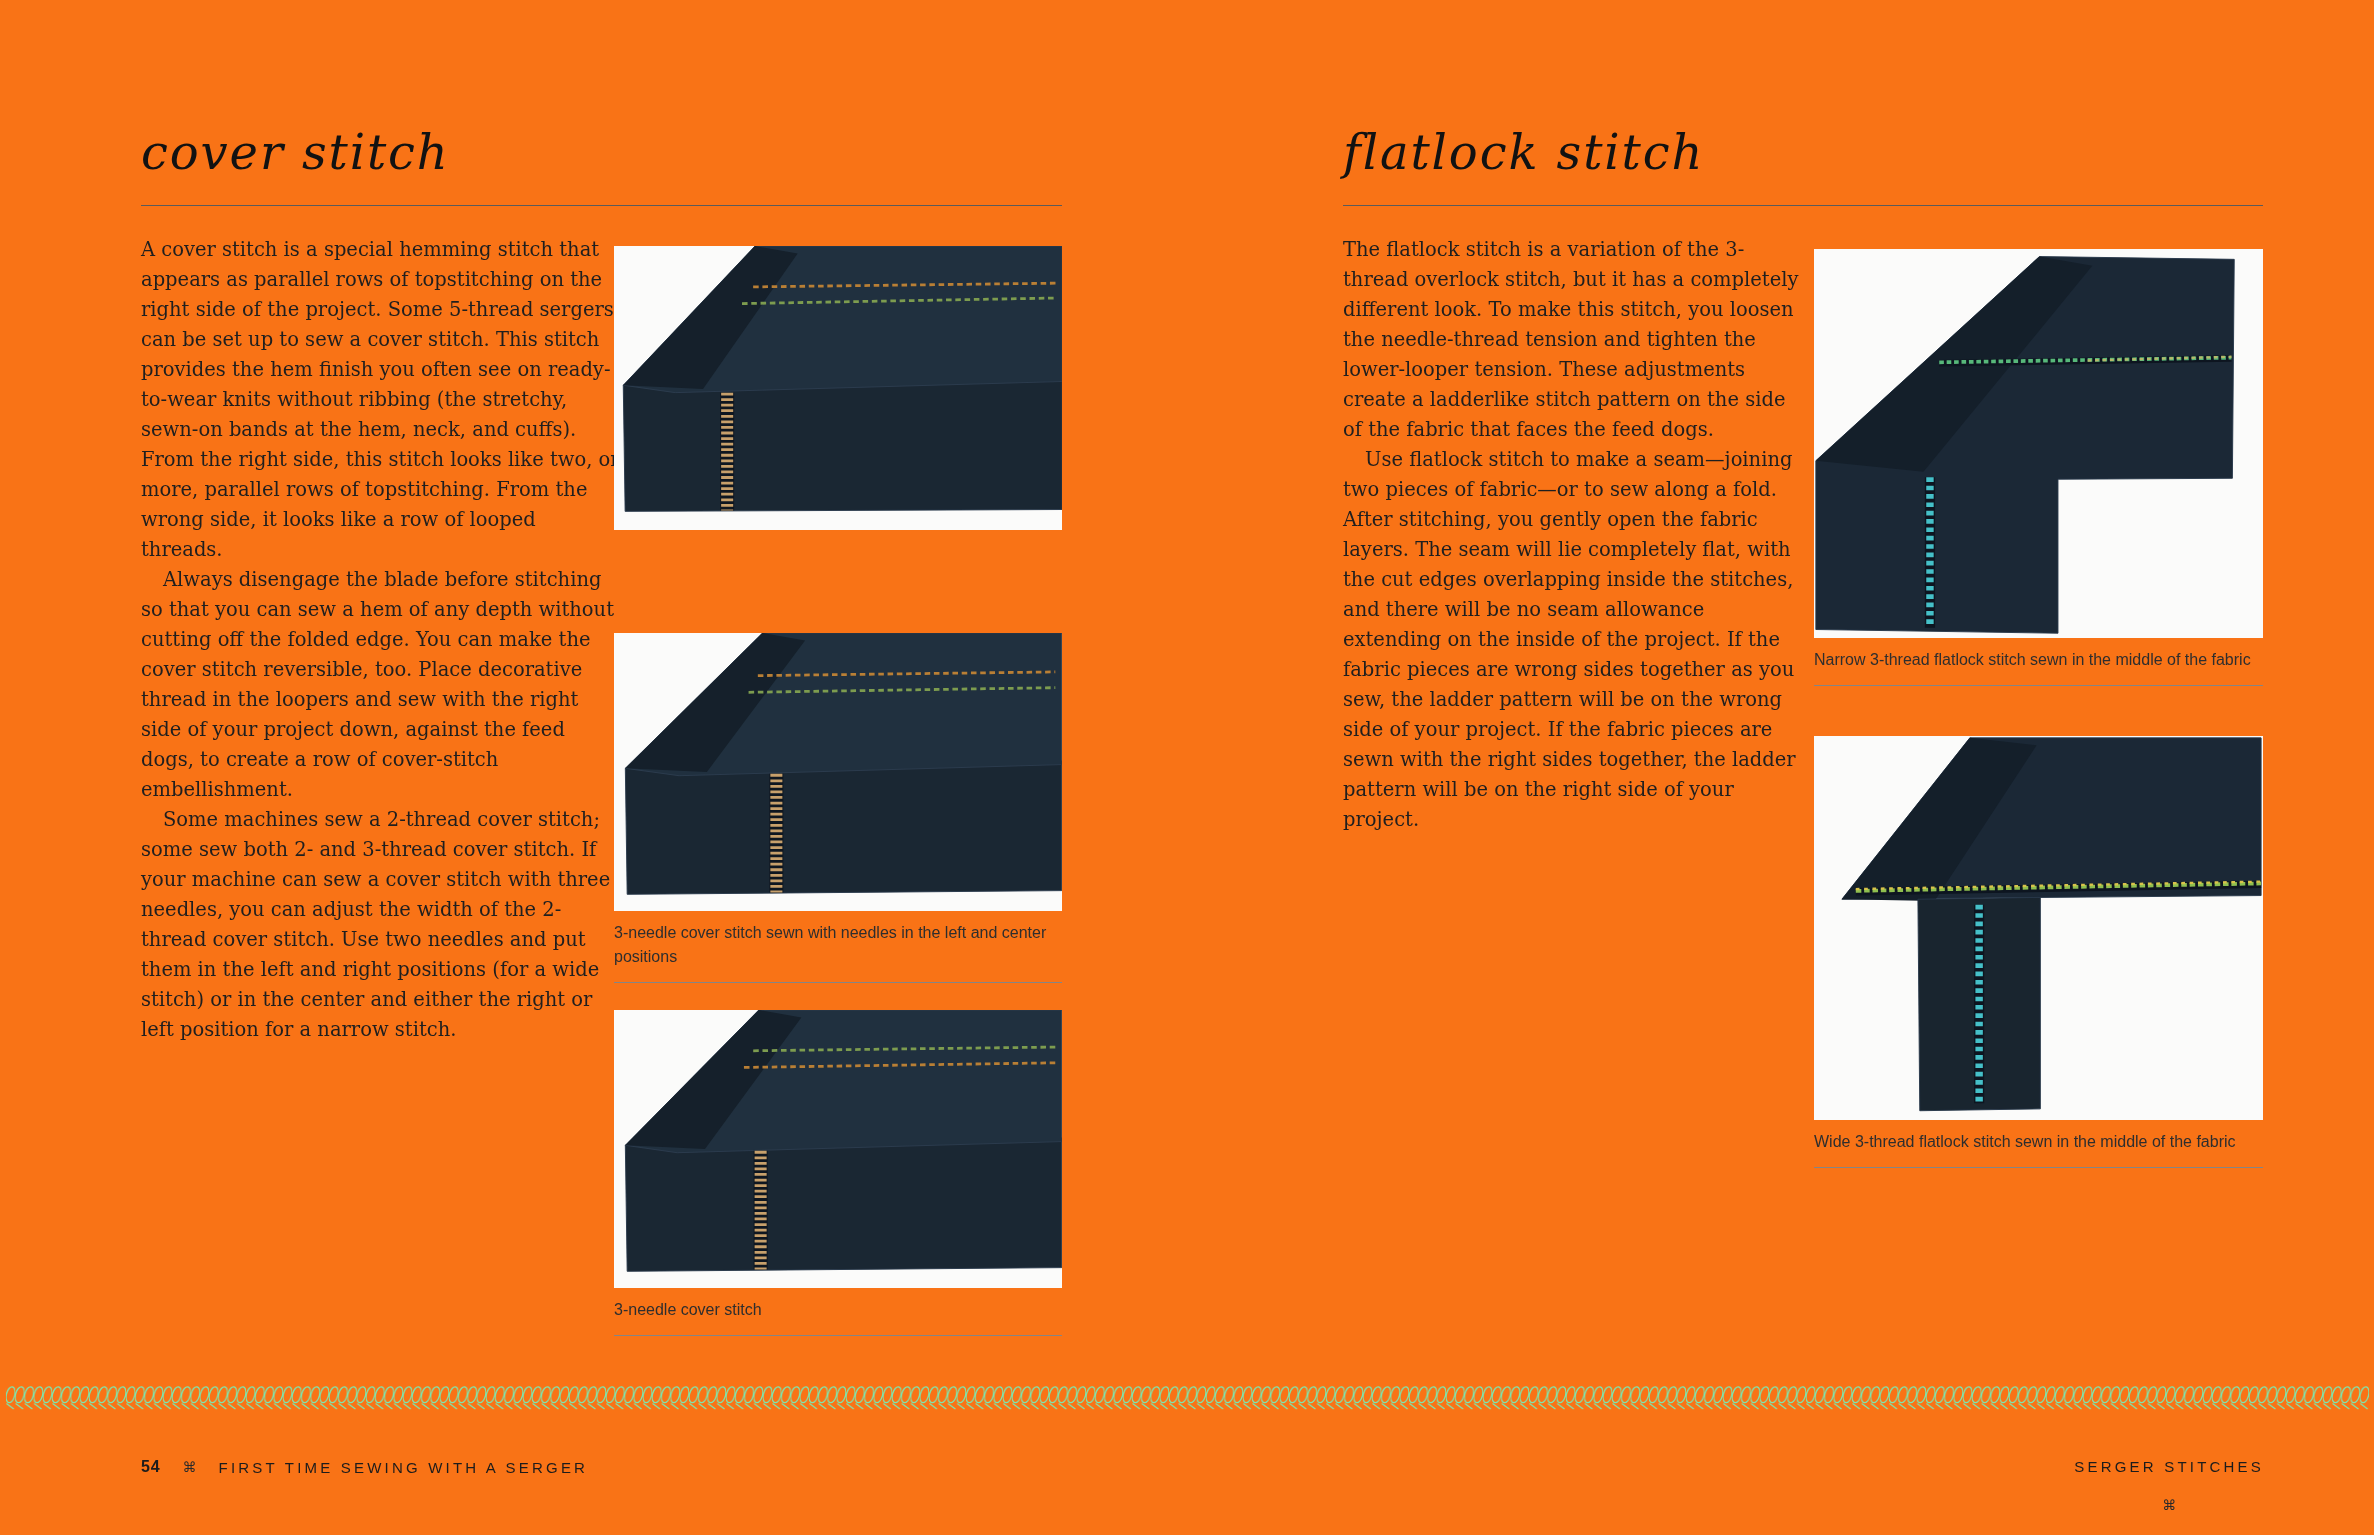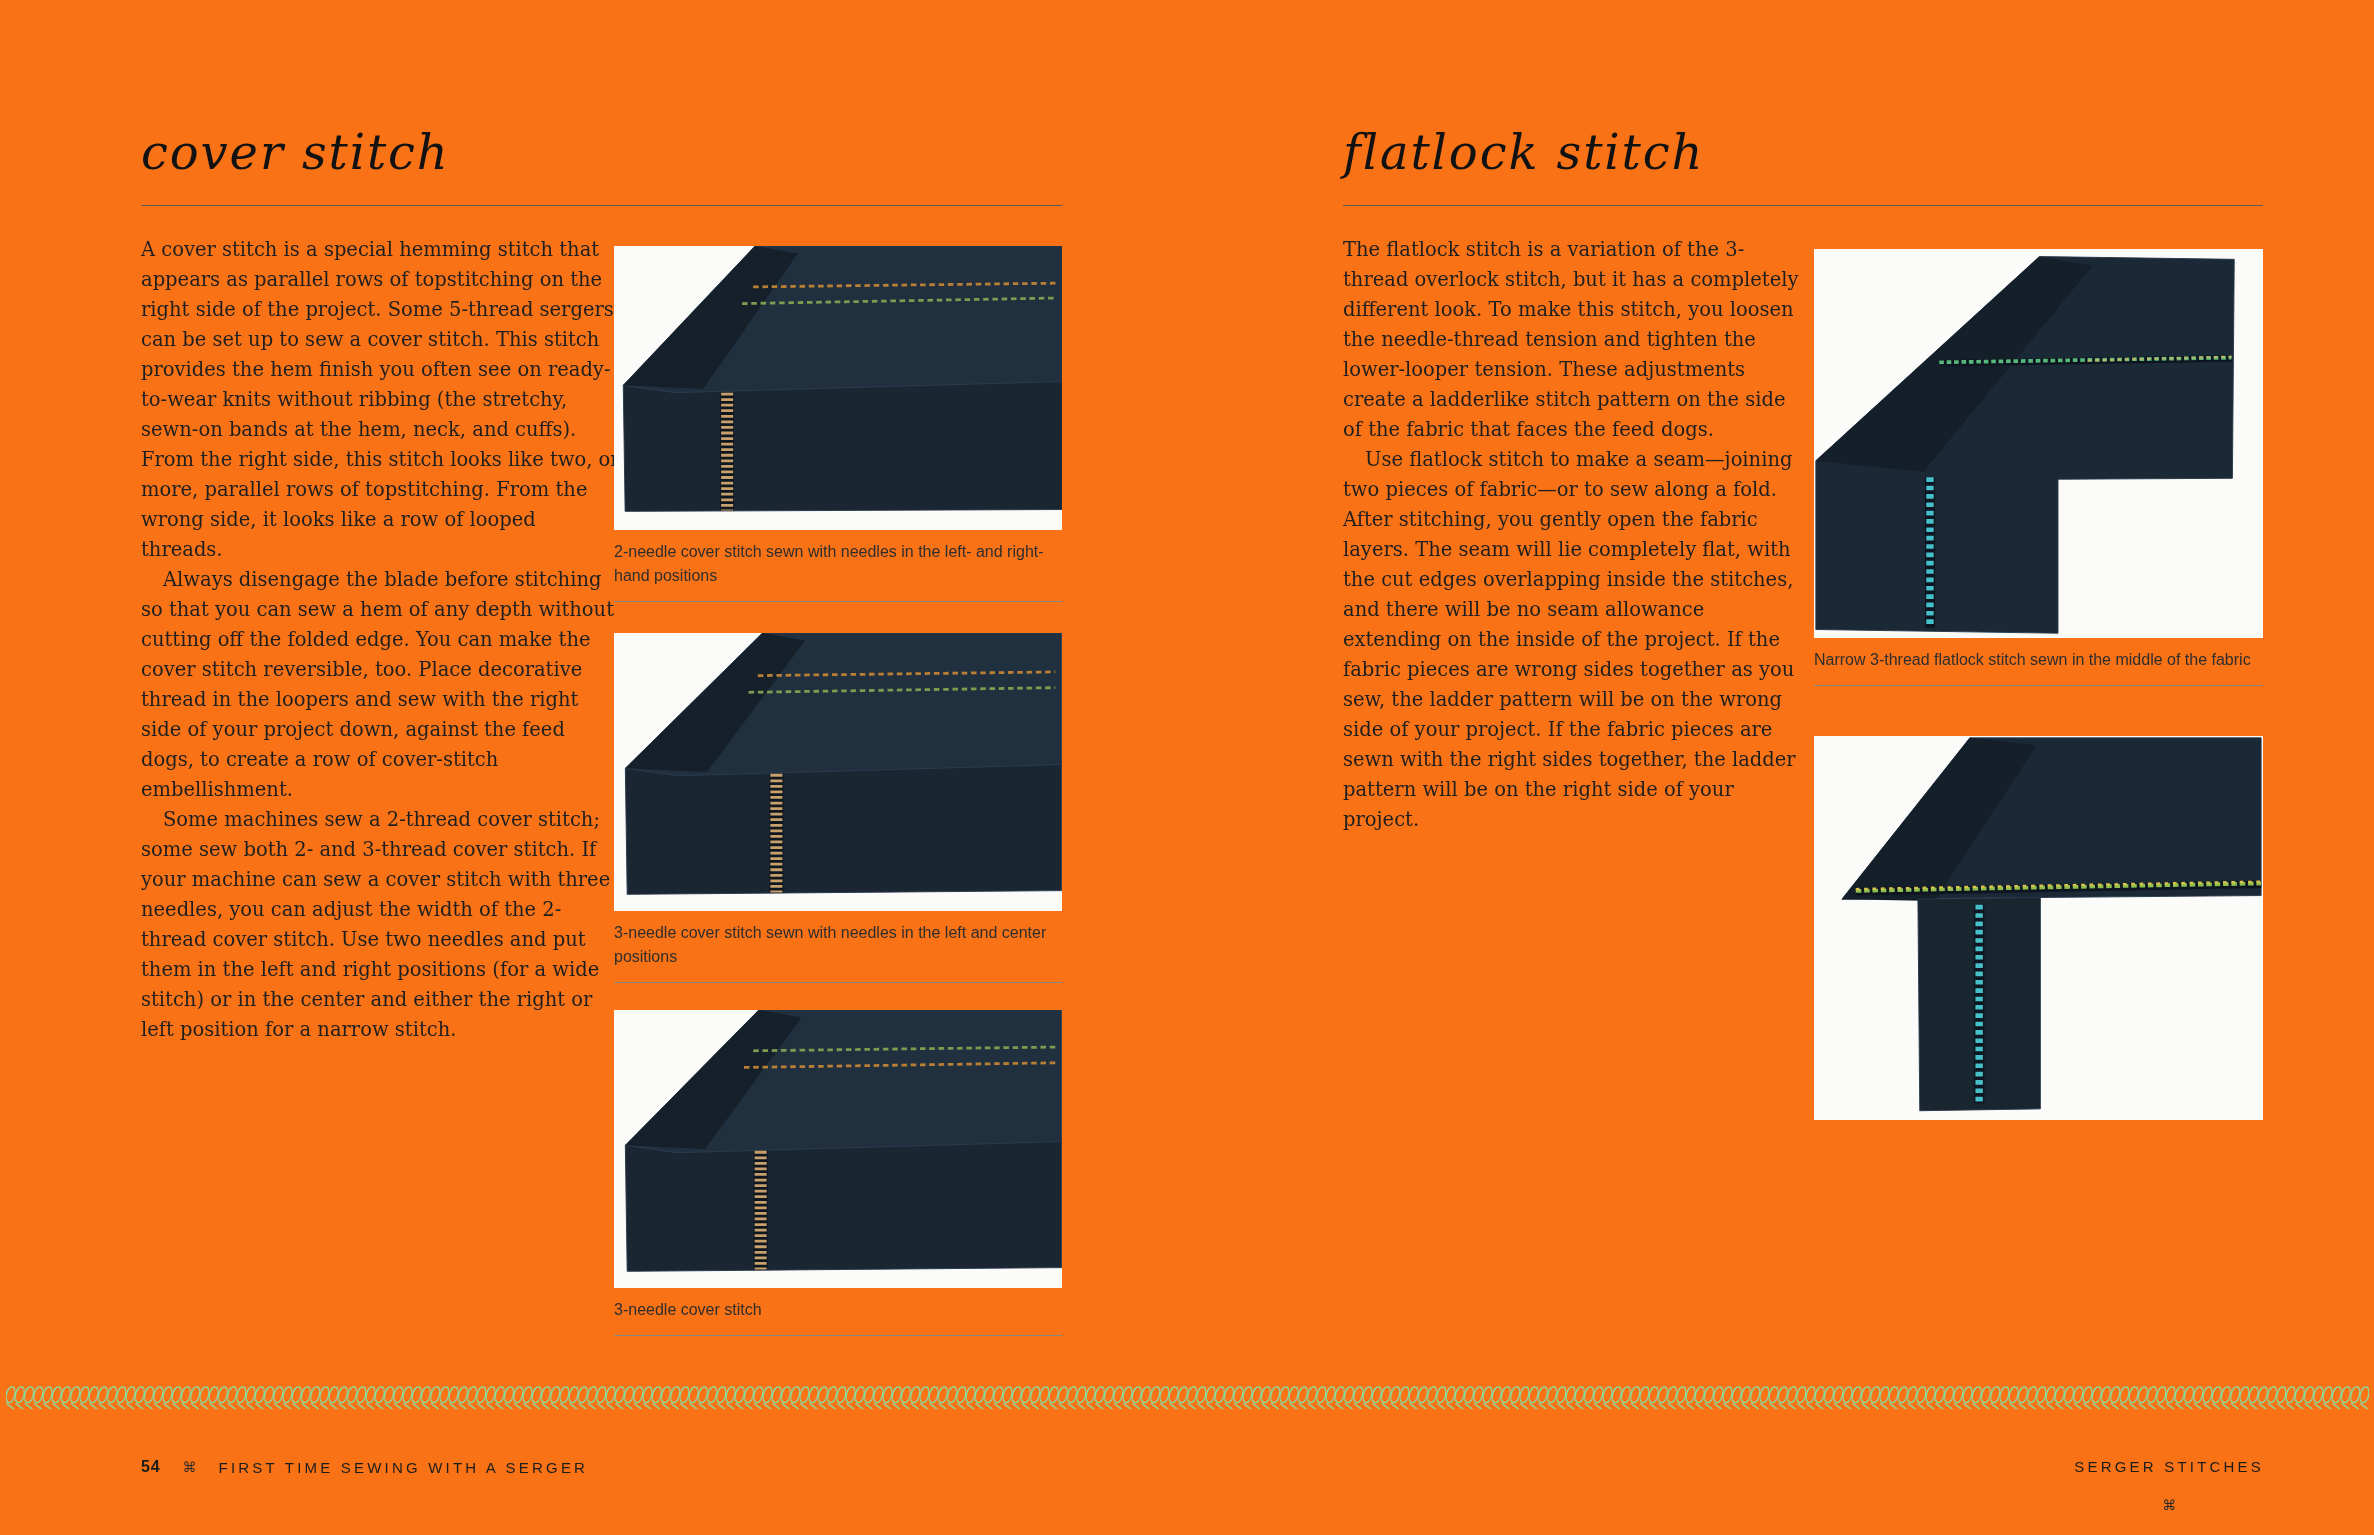--- a/index.html
+++ b/index.html
@@ -76,21 +76,20 @@
           <rect width="483" height="306" fill="#fbfbfa"></rect>
           <polygon points="10,150 483,140 483,284 12,286" fill="#1a2733" stroke="#27374a" stroke-width="1"></polygon>
           <polygon points="152,0 483,0 483,146 66,158 10,150" fill="#20303f" stroke="#2c3d4f" stroke-width="1"></polygon>
           <polygon points="152,0 10,150 96,154 198,8" fill="#15202b"></polygon>
           <line x1="150" y1="44" x2="476" y2="40" stroke="#b97f35" stroke-width="3" stroke-dasharray="6 4"></line>
           <line x1="138" y1="62" x2="476" y2="56" stroke="#7d9c4f" stroke-width="3" stroke-dasharray="6 4"></line>
           <line x1="122" y1="158" x2="122" y2="285" stroke="#0e1620" stroke-width="15"></line>
           <line x1="122" y1="158" x2="122" y2="285" stroke="#c7a06b" stroke-width="13" stroke-dasharray="3 3"></line>
         </svg>
       </div>
-      <figcaption class="caption">2-needle cover stitch sewn with needles in the left- and right-hand positions</figcaption>
     </figure>
 
     <figure class="fig" style="left:614px;top:633px;">
       <div class="photo">
         <svg viewBox="0 0 483 300" width="448" height="278" aria-hidden="true">
           <rect width="483" height="300" fill="#fbfbfa"></rect>
           <polygon points="12,146 483,138 483,278 14,282" fill="#1a2733" stroke="#27374a" stroke-width="1"></polygon>
           <polygon points="160,0 483,0 483,142 70,154 12,146" fill="#20303f" stroke="#2c3d4f" stroke-width="1"></polygon>
           <polygon points="160,0 12,146 100,150 206,8" fill="#15202b"></polygon>
           <line x1="155" y1="46" x2="476" y2="42" stroke="#b97f35" stroke-width="3" stroke-dasharray="6 4"></line>
@@ -157,20 +156,21 @@
           <polygon points="168,2 482,2 482,172 30,176" fill="#1b2836" stroke="#27374a" stroke-width="1"></polygon>
           <polygon points="168,2 30,176 130,178 240,10" fill="#141f2a"></polygon>
           <polygon points="112,176 244,174 244,402 114,404" fill="#19252f" stroke="#27374a" stroke-width="1"></polygon>
           <line x1="45" y1="168" x2="482" y2="160" stroke="#0d1520" stroke-width="8"></line>
           <line x1="45" y1="167" x2="482" y2="159" stroke="#8fbf4f" stroke-width="4" stroke-dasharray="6 3"></line>
           <line x1="45" y1="165" x2="482" y2="157" stroke="#d9c34a" stroke-width="2.5" stroke-dasharray="4 5"></line>
           <line x1="178" y1="182" x2="178" y2="396" stroke="#0d1520" stroke-width="11"></line>
           <line x1="178" y1="182" x2="178" y2="396" stroke="#45c0c8" stroke-width="8" stroke-dasharray="5 4"></line>
         </svg>
       </div>
+      <figcaption class="caption">Wide 3-thread flatlock stitch sewn in the middle of the fabric</figcaption>
     </figure>
 
     <div class="folio folio-right">
       <span class="runhead">SERGER STITCHES</span>
       <span class="orn">⌘</span>
       <span class="pagenum">55</span>
     </div>
   </section>
 
   <div class="stitch-border">

